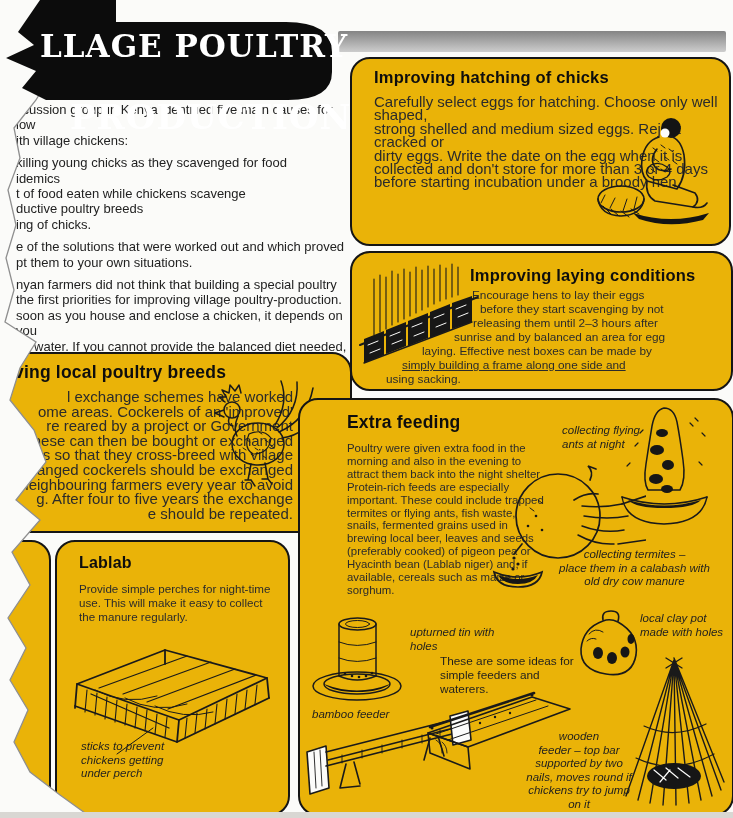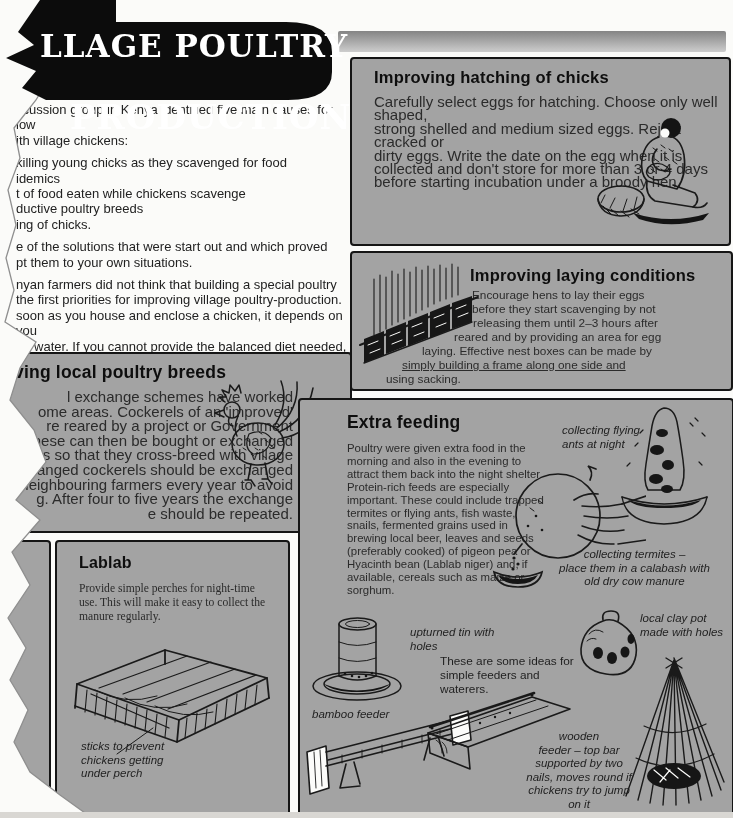--- a/index.html
+++ b/index.html
@@ -1,19 +1,19 @@
 <!DOCTYPE html>
 <html><head>
 <meta charset="utf-8">
 <style>
   html,body{margin:0;padding:0;background:#d8d6d2;}
   .page{position:relative;width:733px;height:818px;background:#fbfbf9;overflow:hidden;
         font-family:"Liberation Sans", sans-serif;color:#222;}
   .abs{position:absolute;}
-  .box{position:absolute;background:#a3a3a3;border:2.5px solid #151515;border-radius:4px;z-index:3;}
+  .box{position:absolute;background:#eab308;border:2.5px solid #151515;border-radius:20px;z-index:3;}
   .box.under{z-index:2;}
   .box-title{position:absolute;font-weight:bold;color:#0e0e0e;font-size:16.5px;letter-spacing:.2px;}
   .lines{position:absolute;white-space:pre-line;font-size:15px;line-height:14.2px;color:#2b2b2b;}
   .cap{position:absolute;font-style:italic;font-size:11.5px;line-height:13.6px;color:#1f1f1f;white-space:pre-line;}
   .plain{font-style:normal;}
   .center{text-align:center;}
   .intro{position:absolute;left:16px;top:102px;width:334px;z-index:1;}
   .intro .p{white-space:pre-line;font-size:13px;line-height:15.4px;color:#222;margin:0 0 7px 0;}
   .banner-text{position:absolute;color:#fff;font-family:"DejaVu Serif", serif;font-weight:bold;
                letter-spacing:1px;z-index:21;}
@@ -31,21 +31,21 @@
   <div class="gray-strip"></div>
 
   <div class="intro">
     <div class="p">scussion group in Kenya identified five main causes for low
 ith village chickens:</div>
     <div class="p">killing young chicks as they scavenged for food
 idemics
 t of food eaten while chickens scavenge
 ductive poultry breeds
 ing of chicks.</div>
-    <div class="p">e of the solutions that were start out and which proved
+    <div class="p">e of the solutions that were worked out and which proved
 pt them to your own situations.</div>
     <div class="p">nyan farmers did not think that building a special poultry
 the first priorities for improving village poultry-production.
 soon as you house and enclose a chicken, it depends on you
 nd water. If you cannot provide the balanced diet needed,
 to allow them to scavenge.</div>
     <div class="p">ction of meat and eggs improves family nutrition and
 e.</div>
   </div>
 
@@ -99,23 +99,23 @@
         <path d="M52,78 q-2,14 8,20 l38,6 q8,-6 2,-14 l-22,-8"></path>
         <path d="M98,104 q10,2 14,-4"></path>
         <path d="M38,110 q38,12 76,0 l-6,7 q-34,9 -64,-1 z" fill="#141414" stroke="none"></path>
       </g>
     </svg>
   </div>
 
   <div class="box" style="left:350px;top:251px;width:379px;height:136px;">
     <div class="box-title" style="left:118px;top:13px;">Improving laying conditions</div>
     <div class="lay-line" style="left:120px;top:36px;">Encourage hens to lay their eggs</div>
-    <div class="lay-line" style="left:120px;top:50px;">before they start scavenging by not</div>
+    <div class="lay-line" style="left:128px;top:50px;">before they start scavenging by not</div>
     <div class="lay-line" style="left:121px;top:64px;">releasing them until 2–3 hours after</div>
-    <div class="lay-line" style="left:102px;top:78px;">reared and by providing an area for egg</div>
+    <div class="lay-line" style="left:102px;top:78px;">sunrise and by balanced an area for egg</div>
     <div class="lay-line" style="left:70px;top:92px;">laying. Effective nest boxes can be made by</div>
     <div class="lay-line" style="left:50px;top:106px;text-decoration:underline;">simply building a frame along one side and</div>
     <div class="lay-line" style="left:34px;top:120px;">using sacking.</div>
     <svg class="abs" style="left:4px;top:4px;" width="128" height="130" viewBox="0 0 128 130">
       <g stroke="#1a1a1a" stroke-width="1.1" fill="none" stroke-linecap="round">
         <path d="M18,22 V78 M24,18 V75 M30,20 V72 M36,14 V68 M42,17 V65 M48,12 V62 M54,15 V59 M60,10 V56 M66,13 V53 M72,9 V50 M78,12 V47 M84,8 V44 M90,11 V42 M96,7 V40 M102,10 V38"></path>
         <path d="M4,88 L122,40" stroke-width="2"></path>
         <g fill="#171717" stroke="none">
           <polygon points="8,82 28,74 28,98 8,106"></polygon>
           <polygon points="30,73 50,65 50,89 30,97"></polygon>
@@ -258,21 +258,21 @@
         <path d="M46,8 l16,10 M62,8 l-16,10"></path>
         <path d="M24,76 q30,14 62,-2 M16,108 q38,18 78,-4" stroke-width="1.2"></path>
         <ellipse cx="54" cy="126" rx="27" ry="13" fill="#161616" stroke="none"></ellipse>
         <path d="M34,120 l12,10 M46,118 l12,10 M58,118 l12,9 M40,132 l10,-12" stroke="#fcfcfa" stroke-width="1.2"></path>
       </g>
     </svg>
   </div>
 
   <div class="box" style="left:55px;top:540px;width:231px;height:272px;">
     <div class="box-title" style="left:22px;top:12px;font-size:16px;">Lablab</div>
-    <div class="abs" style="left:22px;top:40px;width:192px;font-size:11.6px;line-height:13.8px;color:#2b2b2b;font-family:Liberation Serif, serif;">Provide simple perches for night-time use. This will make it easy to collect the manure regularly.</div>
+    <div class="abs" style="left:22px;top:40px;width:192px;font-size:11.6px;line-height:13.8px;color:#2b2b2b;">Provide simple perches for night-time use. This will make it easy to collect the manure regularly.</div>
     <svg class="abs" style="left:8px;top:90px;" width="218" height="138" viewBox="0 0 218 138">
       <g stroke="#1a1a1a" fill="none" stroke-width="1.8" stroke-linecap="round" stroke-linejoin="round">
         <polygon points="12,52 100,18 202,46 114,88"></polygon>
         <path d="M10,74 L112,110 L204,66"></path>
         <path d="M12,52 L10,76 M114,88 L112,110 M202,46 L204,66 M100,18 L100,32"></path>
         <path d="M34,56 L122,24 M58,62 L146,30 M82,70 L170,37 M103,77 L191,43" stroke-width="1.2"></path>
         <path d="M30,58 q30,16 62,6 M60,66 q30,16 62,6 M90,74 q28,14 58,6" stroke-width="1"></path>
         <path d="M22,58 l-2,22 M32,61 l-2,22 M42,65 l-2,22 M52,68 l-2,22 M62,72 l-2,21 M72,75 l-2,21 M82,78 l-2,21 M92,82 l-2,20 M102,85 l-2,20" stroke-width="1.1"></path>
         <path d="M122,86 l-2,20 M132,81 l-2,20 M142,77 l-2,20 M152,72 l-2,20 M162,67 l-2,20 M172,62 l-2,20 M182,58 l-2,19 M192,53 l-2,19" stroke-width="1.1"></path>
         <path d="M26,62 L104,96" stroke-width="1.3"></path>

